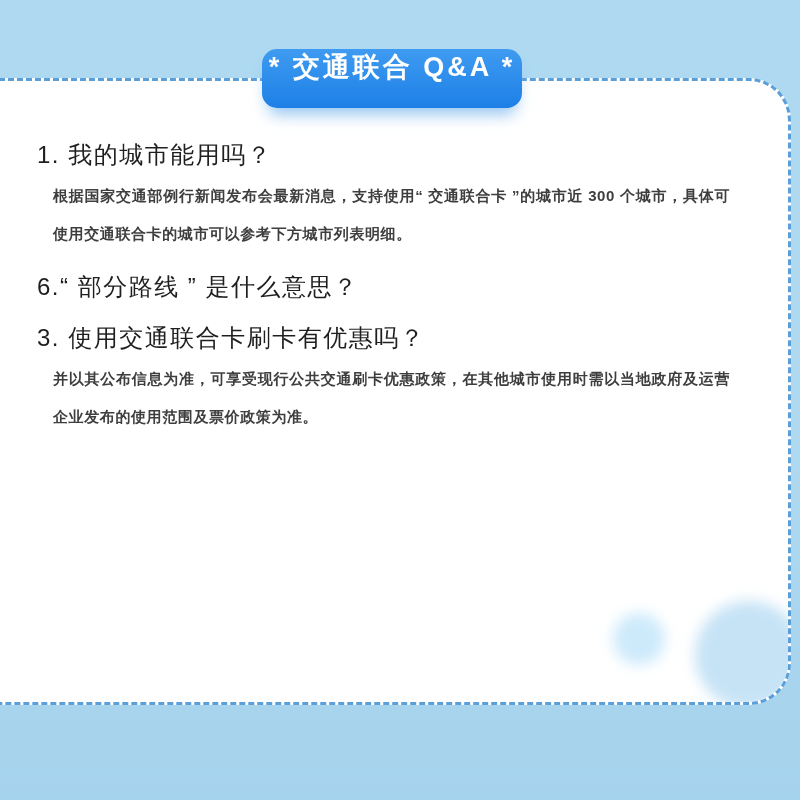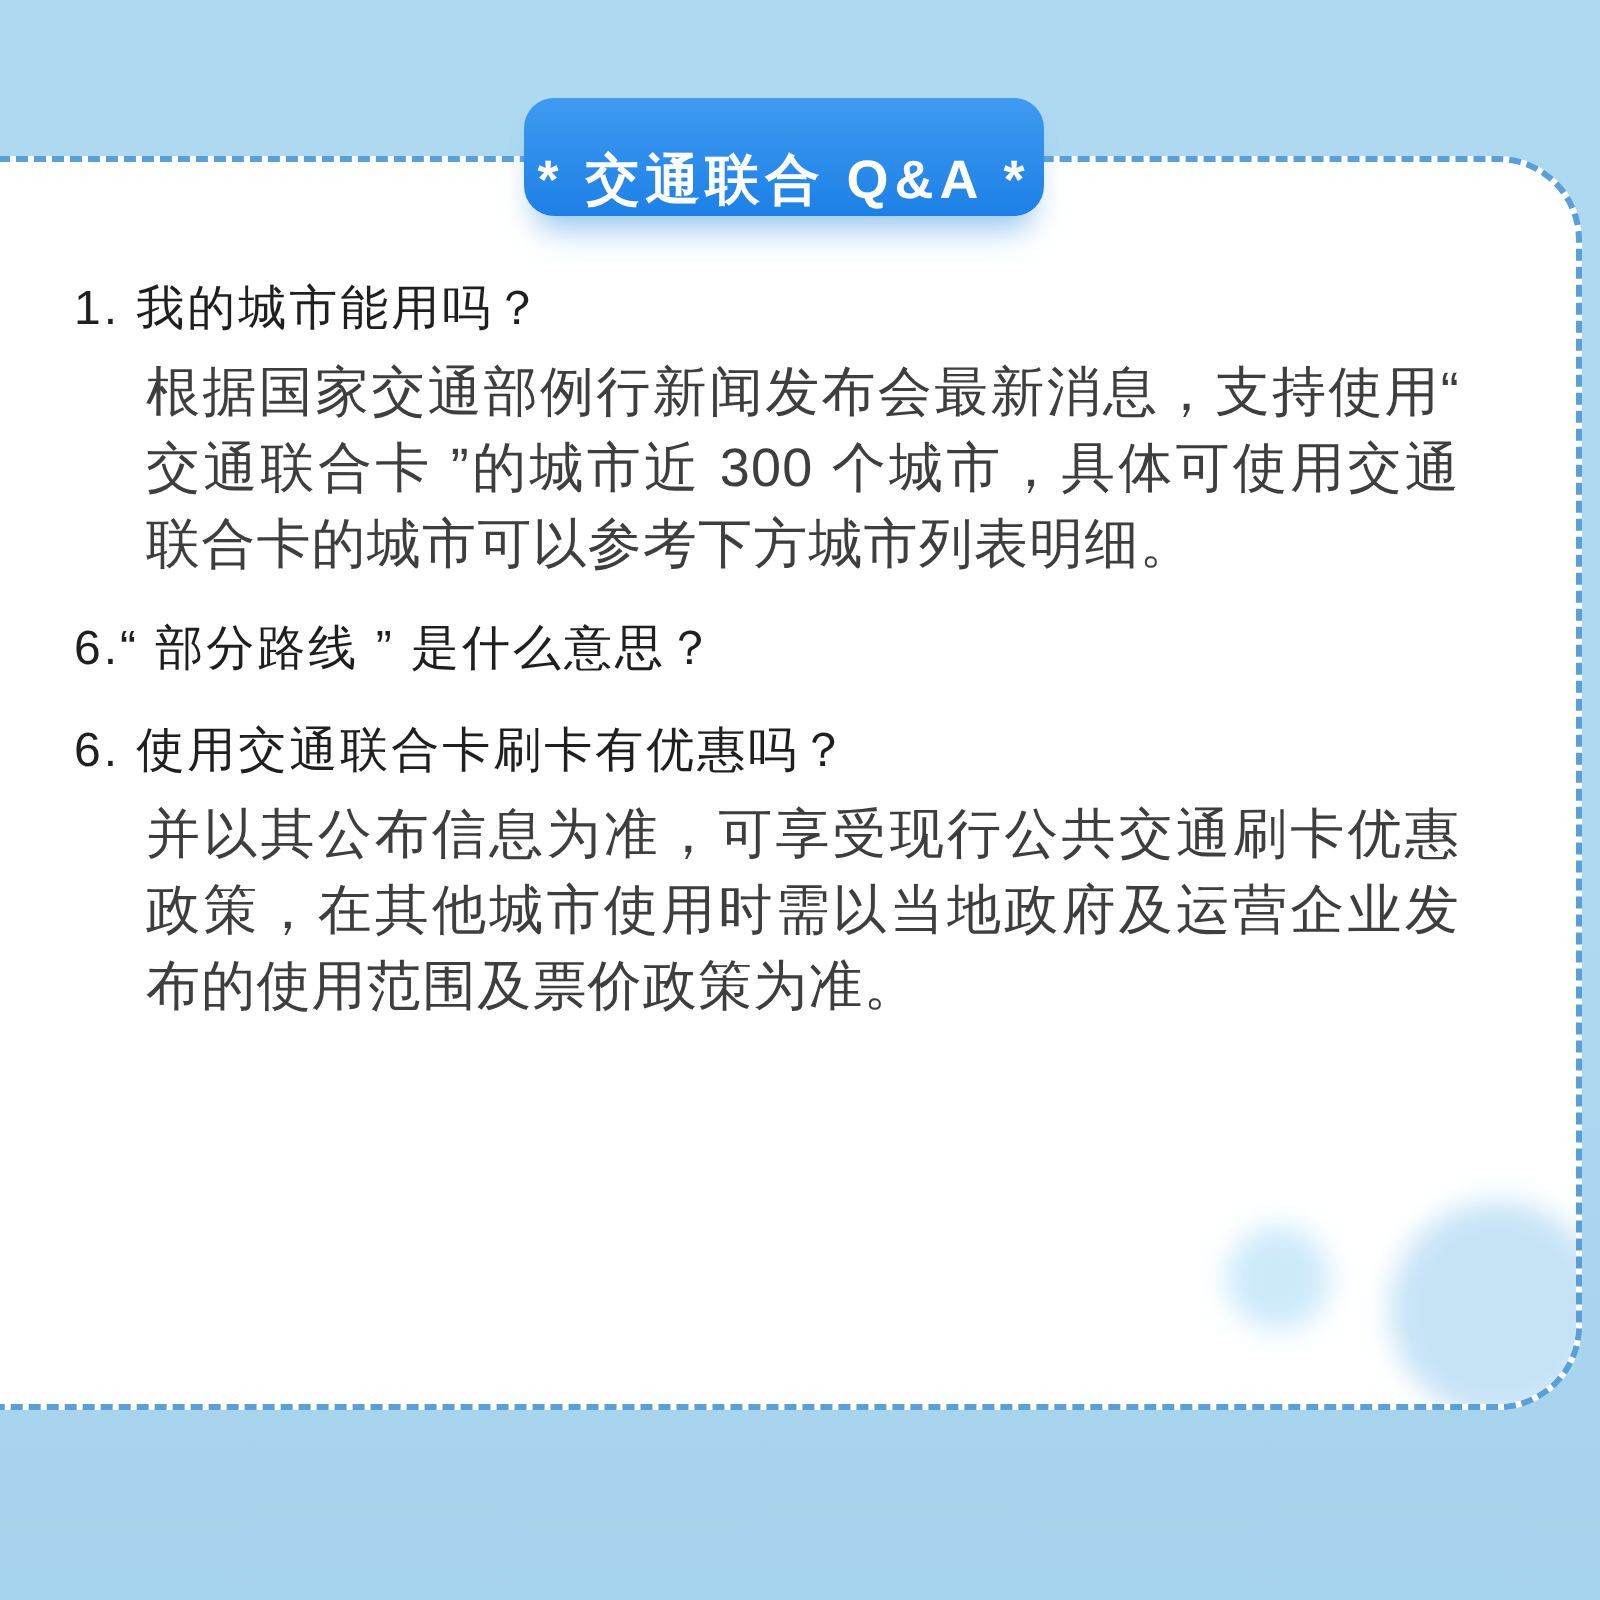--- a/index.html
+++ b/index.html
@@ -41,34 +41,35 @@
   .qa-section{margin-bottom:17px;}
   .qa-heading{
     margin:0 0 5px 0;
     font-size:24px;
     font-weight:normal;
     letter-spacing:1.5px;
     line-height:34px;
     color:var(--heading-color);
   }
   .qa-body{
-    margin:0 12px 0 36px;
-    font-size:27px;
+    margin:0 12px 0 16px;
+    font-size:15px;
     letter-spacing:0.6px;
     line-height:38px;
     color:var(--body-color);
     text-align:justify;
+    font-weight:bold;
   }
   .badge{
     position:absolute;
     left:262px;top:49px;
     width:260px;height:59px;
     background:linear-gradient(180deg,var(--accent-top),var(--accent-bottom));
     border-radius:15px;
-    display:flex;align-items:flex-end;justify-content:center;
+    display:flex;align-items:flex-start;justify-content:center;
     box-shadow:0 12px 16px -6px rgba(110,175,235,0.75);
     z-index:5;
   }
   .badge-label{
     color:#ffffff;
     font-size:27px;
     font-weight:bold;
     letter-spacing:3px;
     white-space:nowrap;
   }
@@ -104,21 +105,21 @@
       <div class="qa-section">
         <h2 class="qa-heading">1. 我的城市能用吗？</h2>
         <p class="qa-body">根据国家交通部例行新闻发布会最新消息，支持使用“ 交通联合卡 ”的城市近 300 个城市，具体可使用交通联合卡的城市可以参考下方城市列表明细。</p>
       </div>
 
       <div class="qa-section">
         <h2 class="qa-heading">6.“ 部分路线 ” 是什么意思？</h2>
       </div>
 
       <div class="qa-section">
-        <h2 class="qa-heading">6. 使用交通联合卡刷卡有优惠吗？</h2>
+        <h2 class="qa-heading">3. 使用交通联合卡刷卡有优惠吗？</h2>
         <p class="qa-body">并以其公布信息为准，可享受现行公共交通刷卡优惠政策，在其他城市使用时需以当地政府及运营企业发布的使用范围及票价政策为准。</p>
       </div>
 
     </div>
   </div>
 
   <div class="badge">
     <span class="badge-label">* 交通联合 Q&amp;A *</span>
   </div>
 

